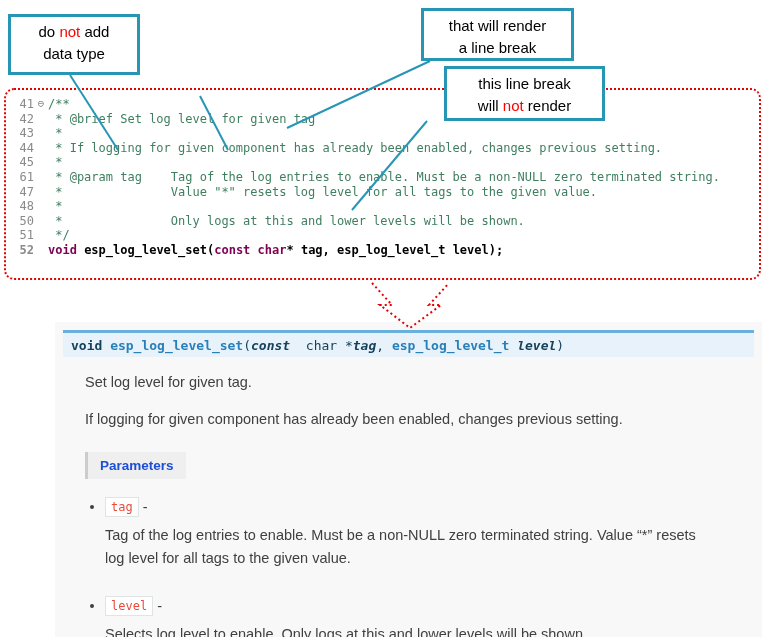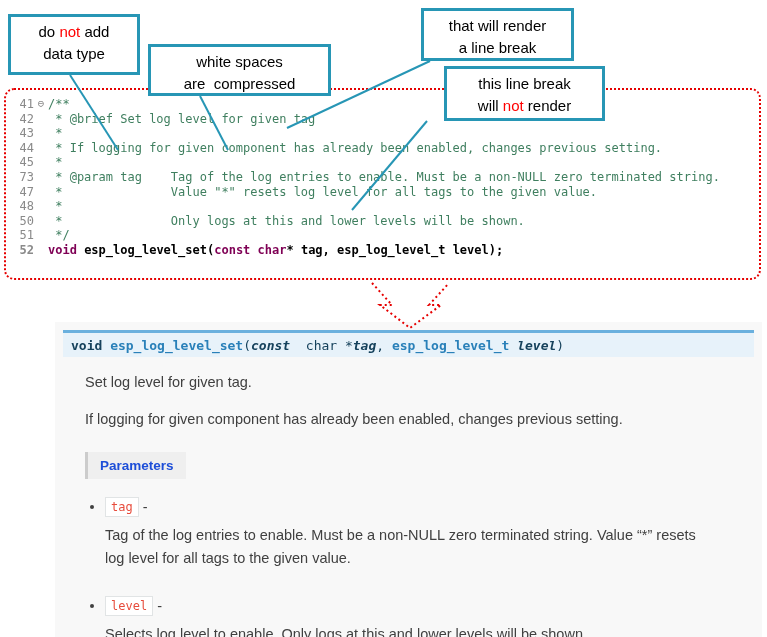--- a/index.html
+++ b/index.html
@@ -91,24 +91,20 @@
 </head>
 <body>
 
 <div class="stage">
 
   <div class="callout" id="callout1">
     <div><span>do </span><span class="red">not</span><span> add</span></div>
     <div>data type</div>
   </div>
 
-  <div class="callout" id="callout2">
-    <div>white spaces</div>
-    <div>are  compressed</div>
-  </div>
 
   <div class="callout" id="callout3">
     <div>that will render</div>
     <div>a line break</div>
   </div>
 
   <div class="callout" id="callout4">
     <div>this line break</div>
     <div><span>will </span><span class="red">not</span><span> render</span></div>
   </div>
@@ -133,21 +129,21 @@
         <span class="ln">44</span>
         <span class="fold"></span>
         <span class="src comment"> * If logging for given component has already been enabled, changes previous setting.</span>
       </div>
     <div class="code-row">
         <span class="ln">45</span>
         <span class="fold"></span>
         <span class="src comment"> *</span>
       </div>
     <div class="code-row">
-        <span class="ln">73</span>
+        <span class="ln">61</span>
         <span class="fold"></span>
         <span class="src comment"> * @param tag    Tag of the log entries to enable. Must be a non-NULL zero terminated string.</span>
       </div>
     <div class="code-row">
         <span class="ln">47</span>
         <span class="fold"></span>
         <span class="src comment"> *               Value "*" resets log level for all tags to the given value.</span>
       </div>
     <div class="code-row">
         <span class="ln">48</span>

